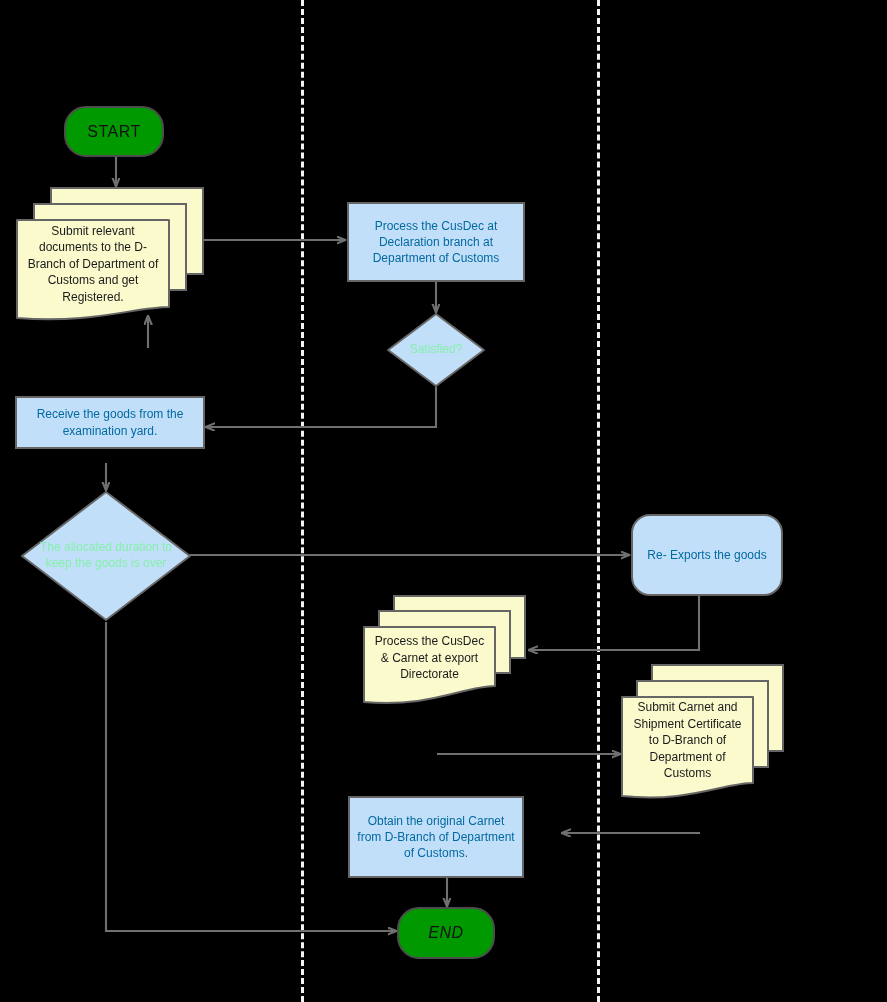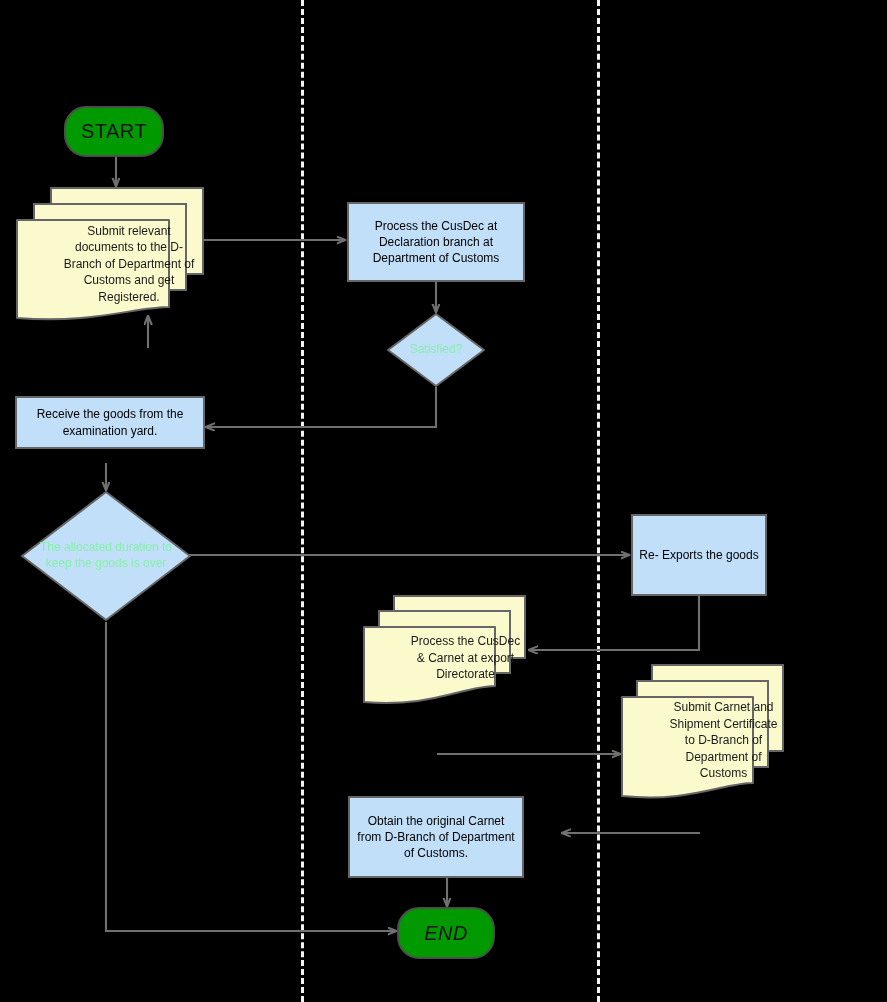--- a/index.html
+++ b/index.html
@@ -21,27 +21,27 @@
     width: 887px;
     height: 1002px;
   }
   .node {
     position: absolute;
     box-sizing: border-box;
     display: flex;
     align-items: center;
     justify-content: center;
     text-align: center;
-    color: #000000;
+    color: #0369a1;
   }
   .terminator {
     background: #009900;
     border: 2px solid #4d4d4d;
     border-radius: 22px;
-    font-size: 20px;
+    font-size: 16px;
     letter-spacing: 0.5px;
     color: #111111;
   }
   .process {
     background: #c2dffa;
     border: 2px solid #666666;
     font-size: 12px;
     line-height: 1.35;
     padding: 4px 6px;
   }
@@ -80,21 +80,20 @@
     display: flex;
     align-items: center;
     justify-content: center;
     text-align: center;
     font-size: 12px;
     line-height: 1.38;
     color: #1a1a1a;
     pointer-events: none;
     padding: 8px 6px;
     box-sizing: border-box;
-    margin-left: 36px;
   }
   .lane-divider {
     position: absolute;
     top: 0;
     width: 0;
     height: 1002px;
     border-left: 3px dashed #f2f2f2;
   }
 </style>
 </head>
@@ -167,21 +166,21 @@
     <span>Receive the goods from the examination yard.</span>
   </div>
 
   <div class="decision-wrap" style="left:20px; top:490px; width:172px; height:132px;">
     <svg width="172" height="132" viewBox="0 0 172 132">
       <path d="M86,2 L170,66 L86,130 L2,66 Z" fill="#c2dffa" stroke="#666666" stroke-width="2" stroke-linejoin="round"></path>
     </svg>
     <div class="decision-label" style="padding:0 10px; box-sizing:border-box;">The allocated duration to keep the goods is over</div>
   </div>
 
-  <div class="node process" style="left:631px; top:514px; width:136px; height:82px;">
+  <div class="node process" style="left:631px; top:514px; width:152px; height:82px;border-radius:19px;">
     <span>Re- Exports the goods</span>
   </div>
 
   <div class="docstack" style="left:362px; top:594px; width:165px; height:120px;">
     <svg width="165" height="120" viewBox="0 0 165 120">
       <path d="M32,2 L163,2 L163,64 L32,64 Z" fill="#fafacd" stroke="#666666" stroke-width="2"></path>
       <path d="M17,17 L148,17 L148,79 L17,79 Z" fill="#fafacd" stroke="#666666" stroke-width="2"></path>
       <path d="M2,33 L133,33 L133,92 C102,92 68,114 2,108 Z" fill="#fafacd" stroke="#666666" stroke-width="2" stroke-linejoin="round"></path>
     </svg>
     <div class="doc-label" style="left:2px; top:33px; width:131px; height:62px;">Process the CusDec &amp; Carnet at export Directorate</div>

